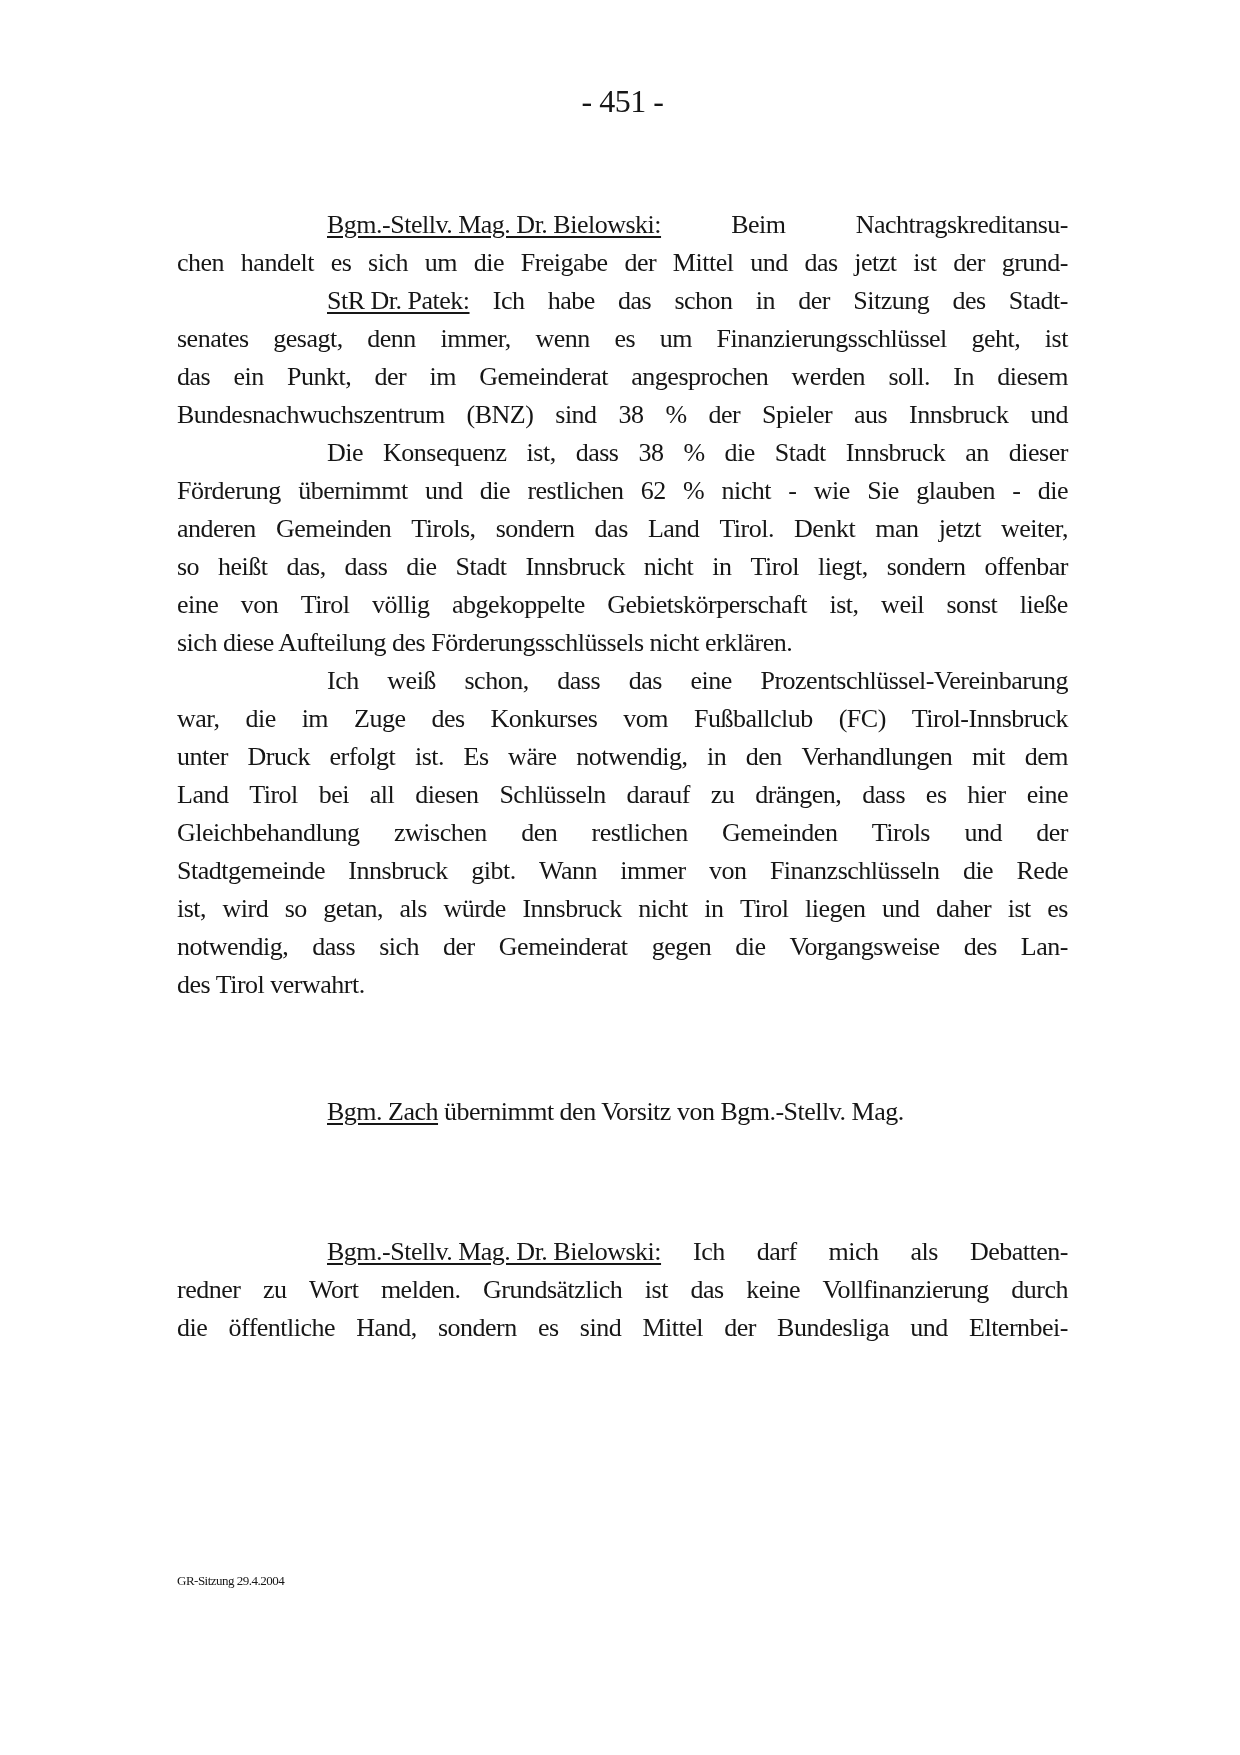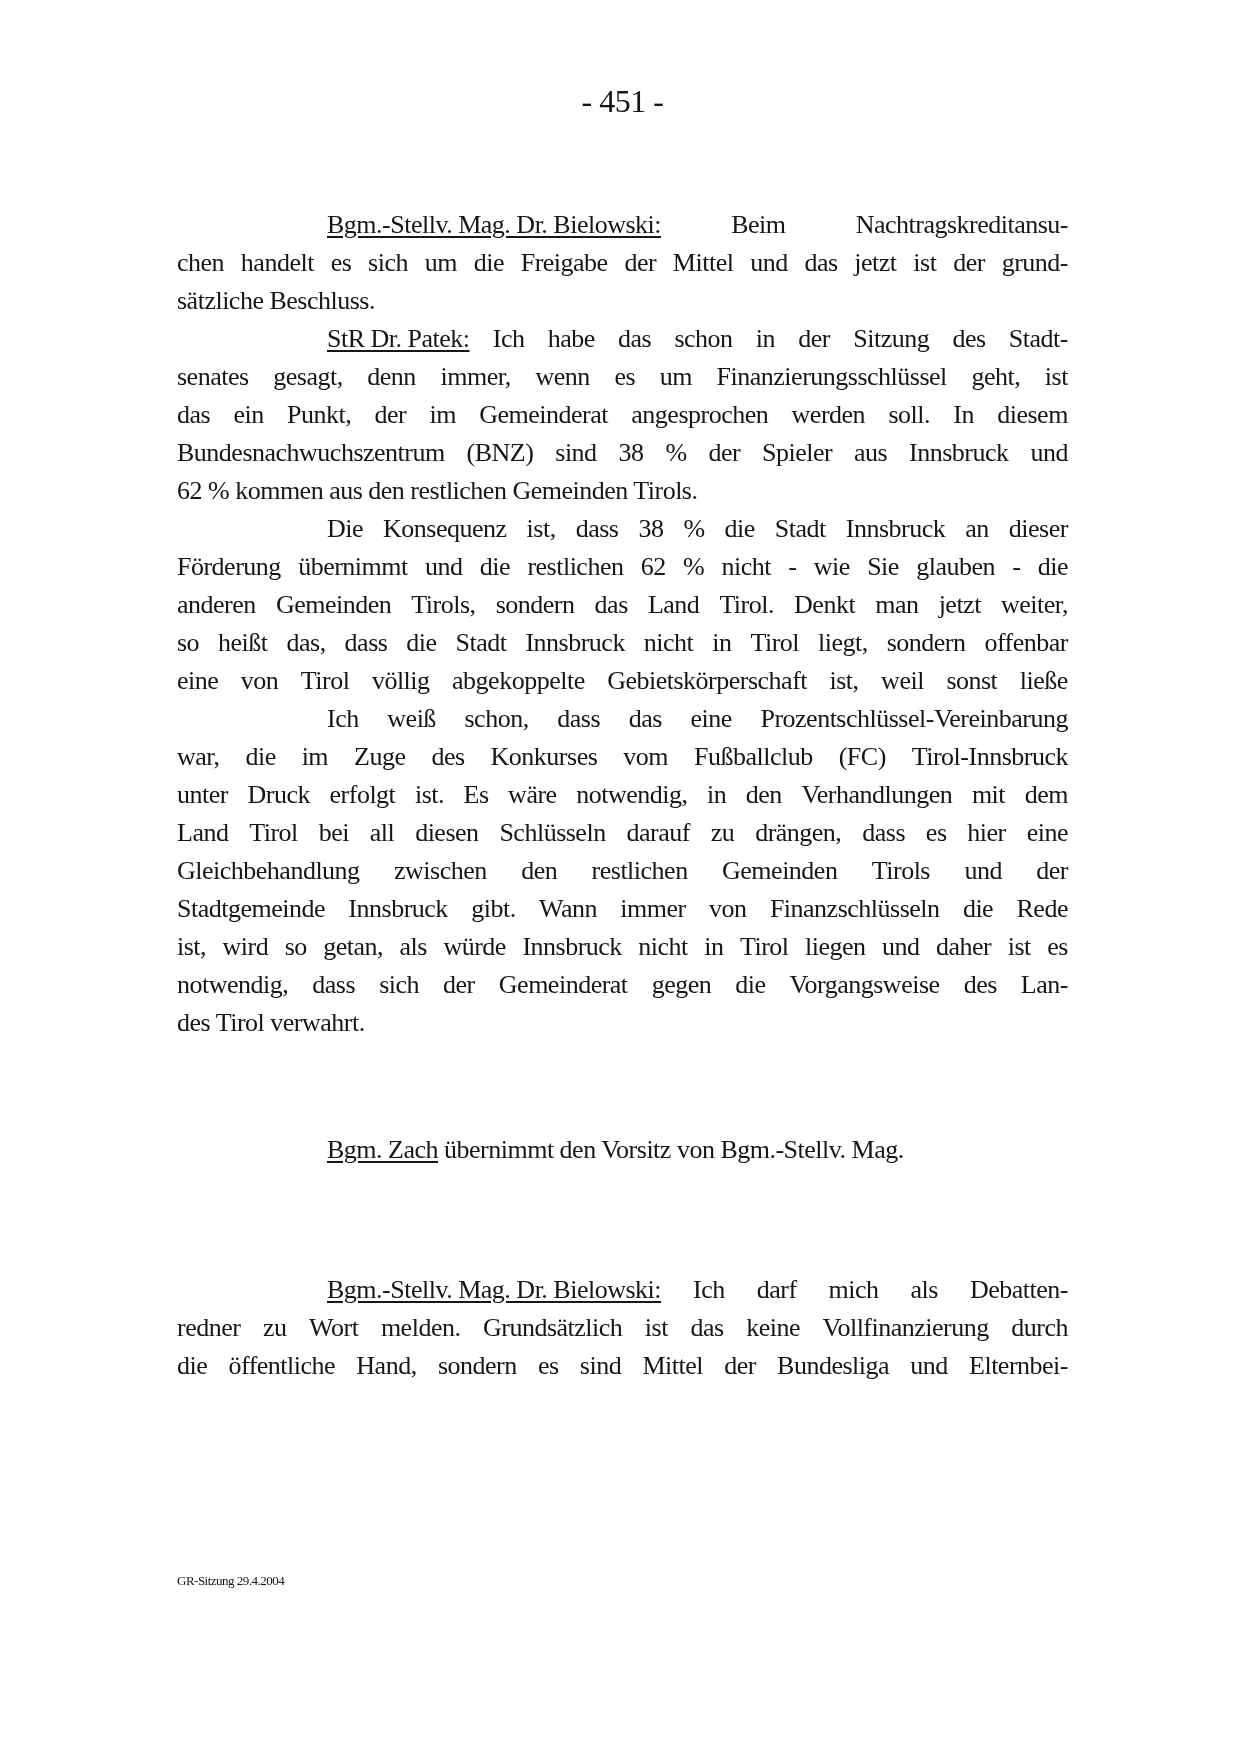--- a/index.html
+++ b/index.html
@@ -66,21 +66,20 @@
         <span class="word">Freigabe</span>
         <span class="word">der</span>
         <span class="word">Mittel</span>
         <span class="word">und</span>
         <span class="word">das</span>
         <span class="word">jetzt</span>
         <span class="word">ist</span>
         <span class="word">der</span>
         <span class="word">grund-</span>
       </div>
-      <div class="line"><span>sätzliche Beschluss.</span></div>
     </div>
     <div class="paragraph">
       <div class="line justify indent">
         <span class="word u">StR Dr. Patek:</span>
         <span class="word">Ich</span>
         <span class="word">habe</span>
         <span class="word">das</span>
         <span class="word">schon</span>
         <span class="word">in</span>
         <span class="word">der</span>
@@ -118,21 +117,20 @@
         <span class="word">(BNZ)</span>
         <span class="word">sind</span>
         <span class="word">38</span>
         <span class="word">%</span>
         <span class="word">der</span>
         <span class="word">Spieler</span>
         <span class="word">aus</span>
         <span class="word">Innsbruck</span>
         <span class="word">und</span>
       </div>
-      <div class="line"><span>62 % kommen aus den restlichen Gemeinden Tirols.</span></div>
     </div>
     <div class="paragraph">
       <div class="line justify indent">
         <span class="word">Die</span>
         <span class="word">Konsequenz</span>
         <span class="word">ist,</span>
         <span class="word">dass</span>
         <span class="word">38</span>
         <span class="word">%</span>
         <span class="word">die</span>
@@ -190,20 +188,21 @@
         <span class="word">von</span>
         <span class="word">Tirol</span>
         <span class="word">völlig</span>
         <span class="word">abgekoppelte</span>
         <span class="word">Gebietskörperschaft</span>
         <span class="word">ist,</span>
         <span class="word">weil</span>
         <span class="word">sonst</span>
         <span class="word">ließe</span>
       </div>
+      <div class="line"><span>sich diese Aufteilung des Förderungsschlüssels nicht erklären.</span></div>
     </div>
     <div class="paragraph">
       <div class="line justify indent">
         <span class="word">Ich</span>
         <span class="word">weiß</span>
         <span class="word">schon,</span>
         <span class="word">dass</span>
         <span class="word">das</span>
         <span class="word">eine</span>
         <span class="word">Prozentschlüssel-Vereinbarung</span>

